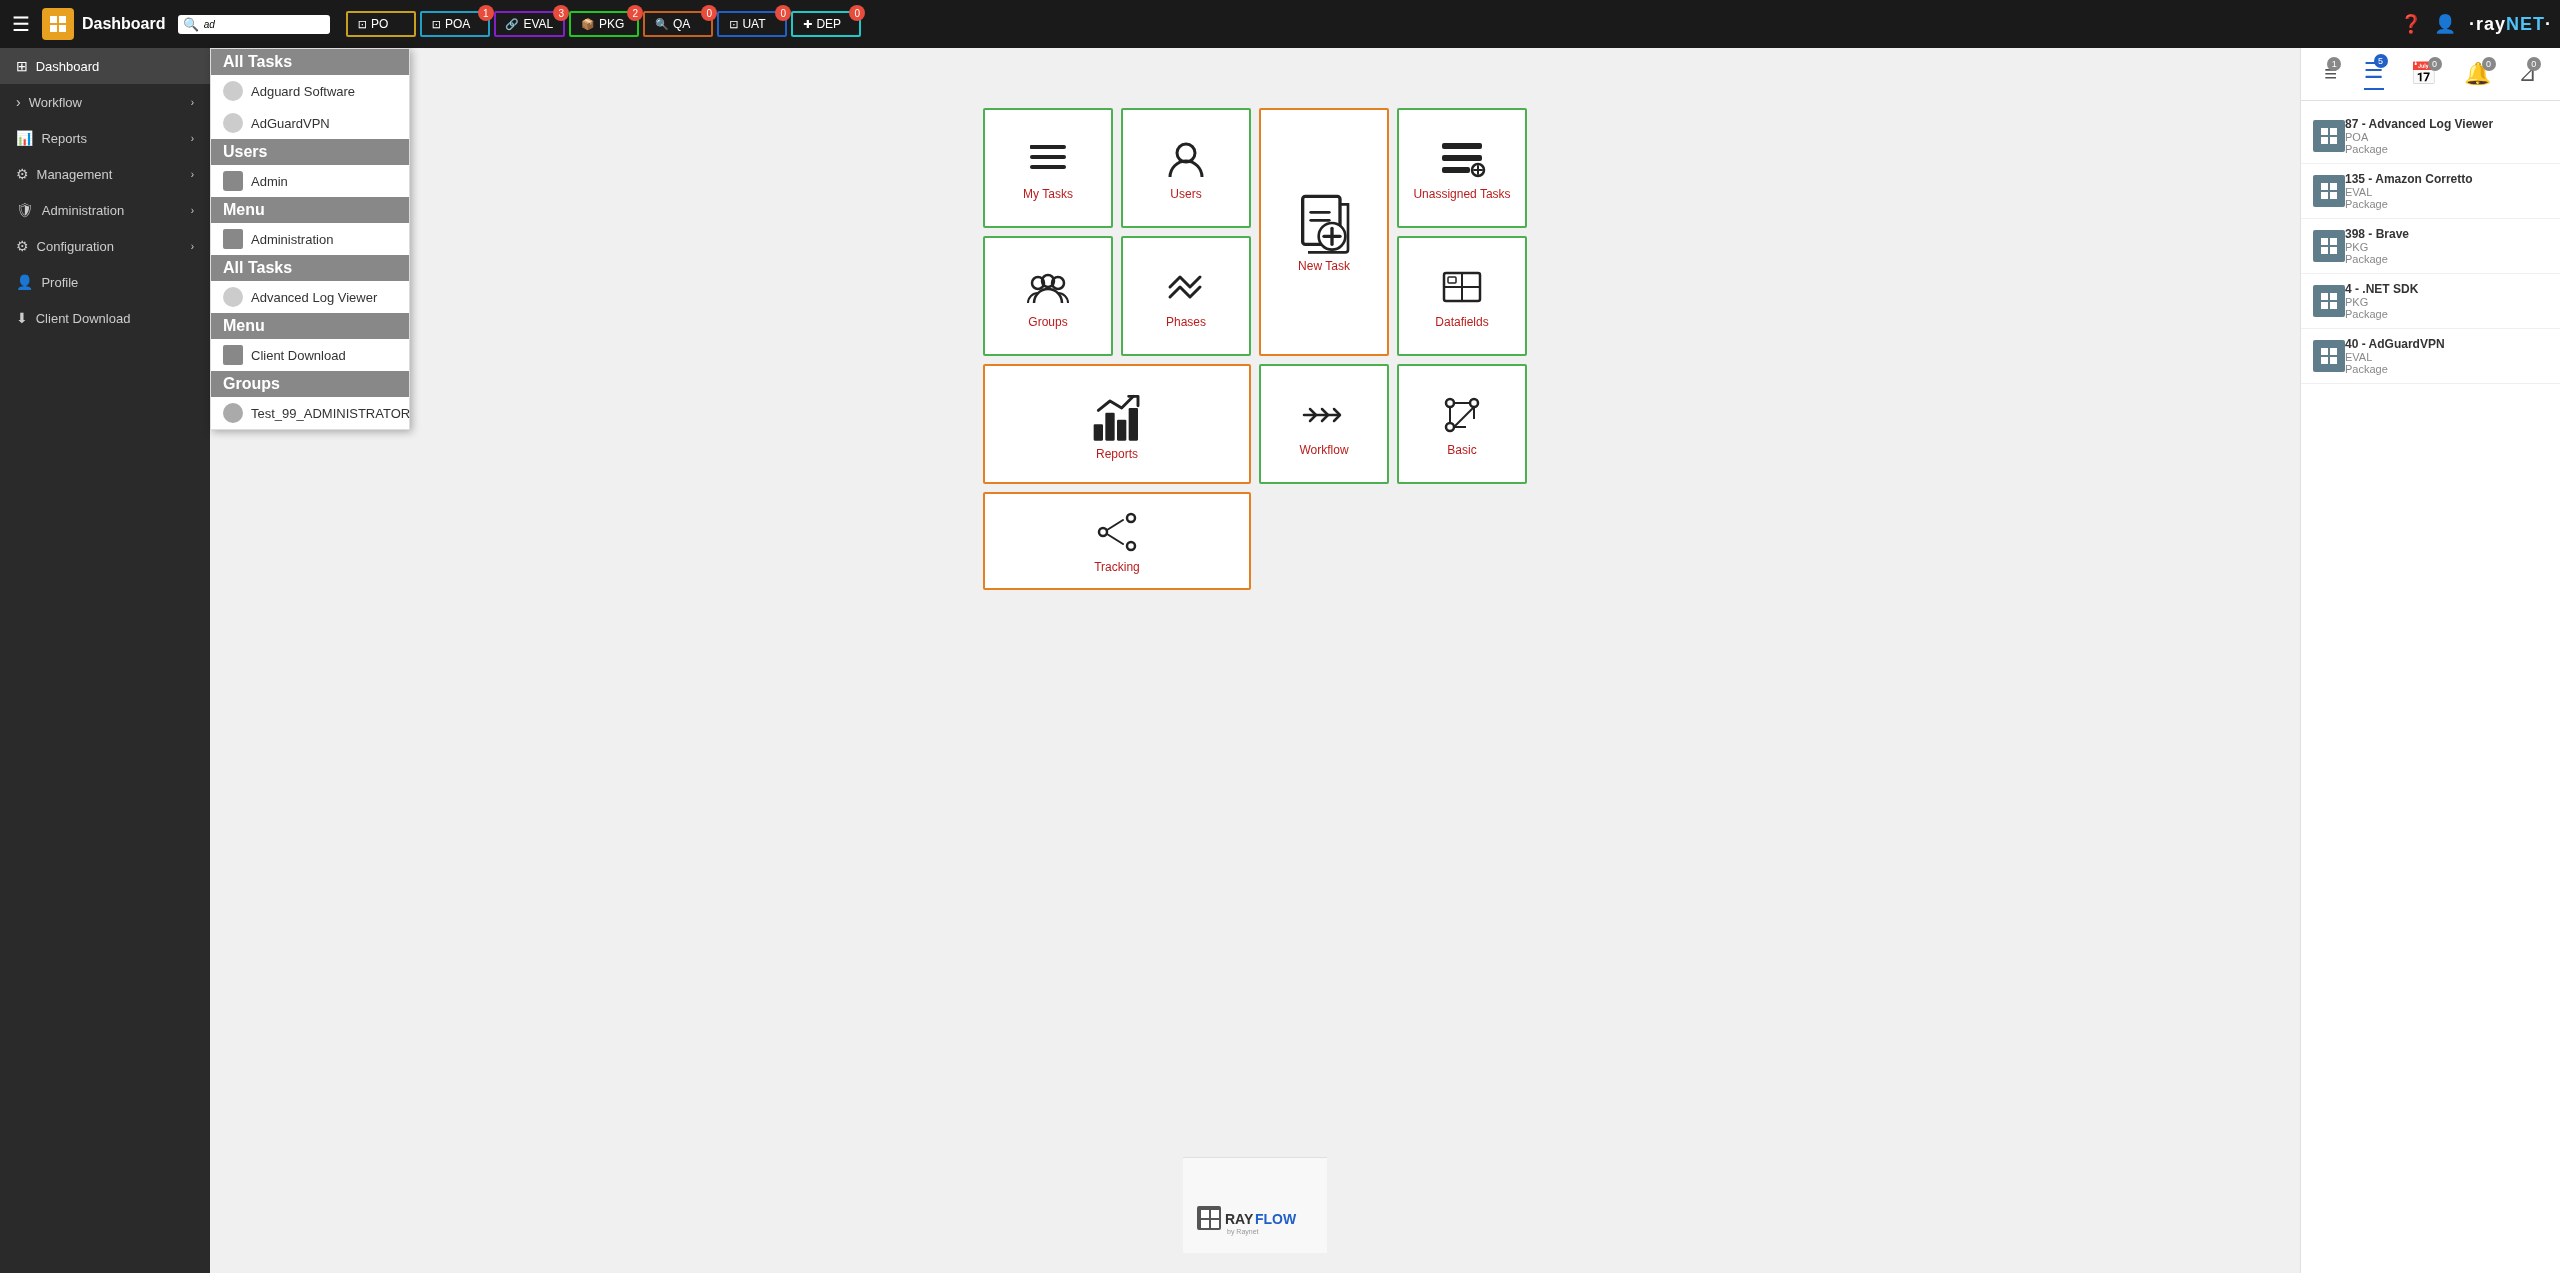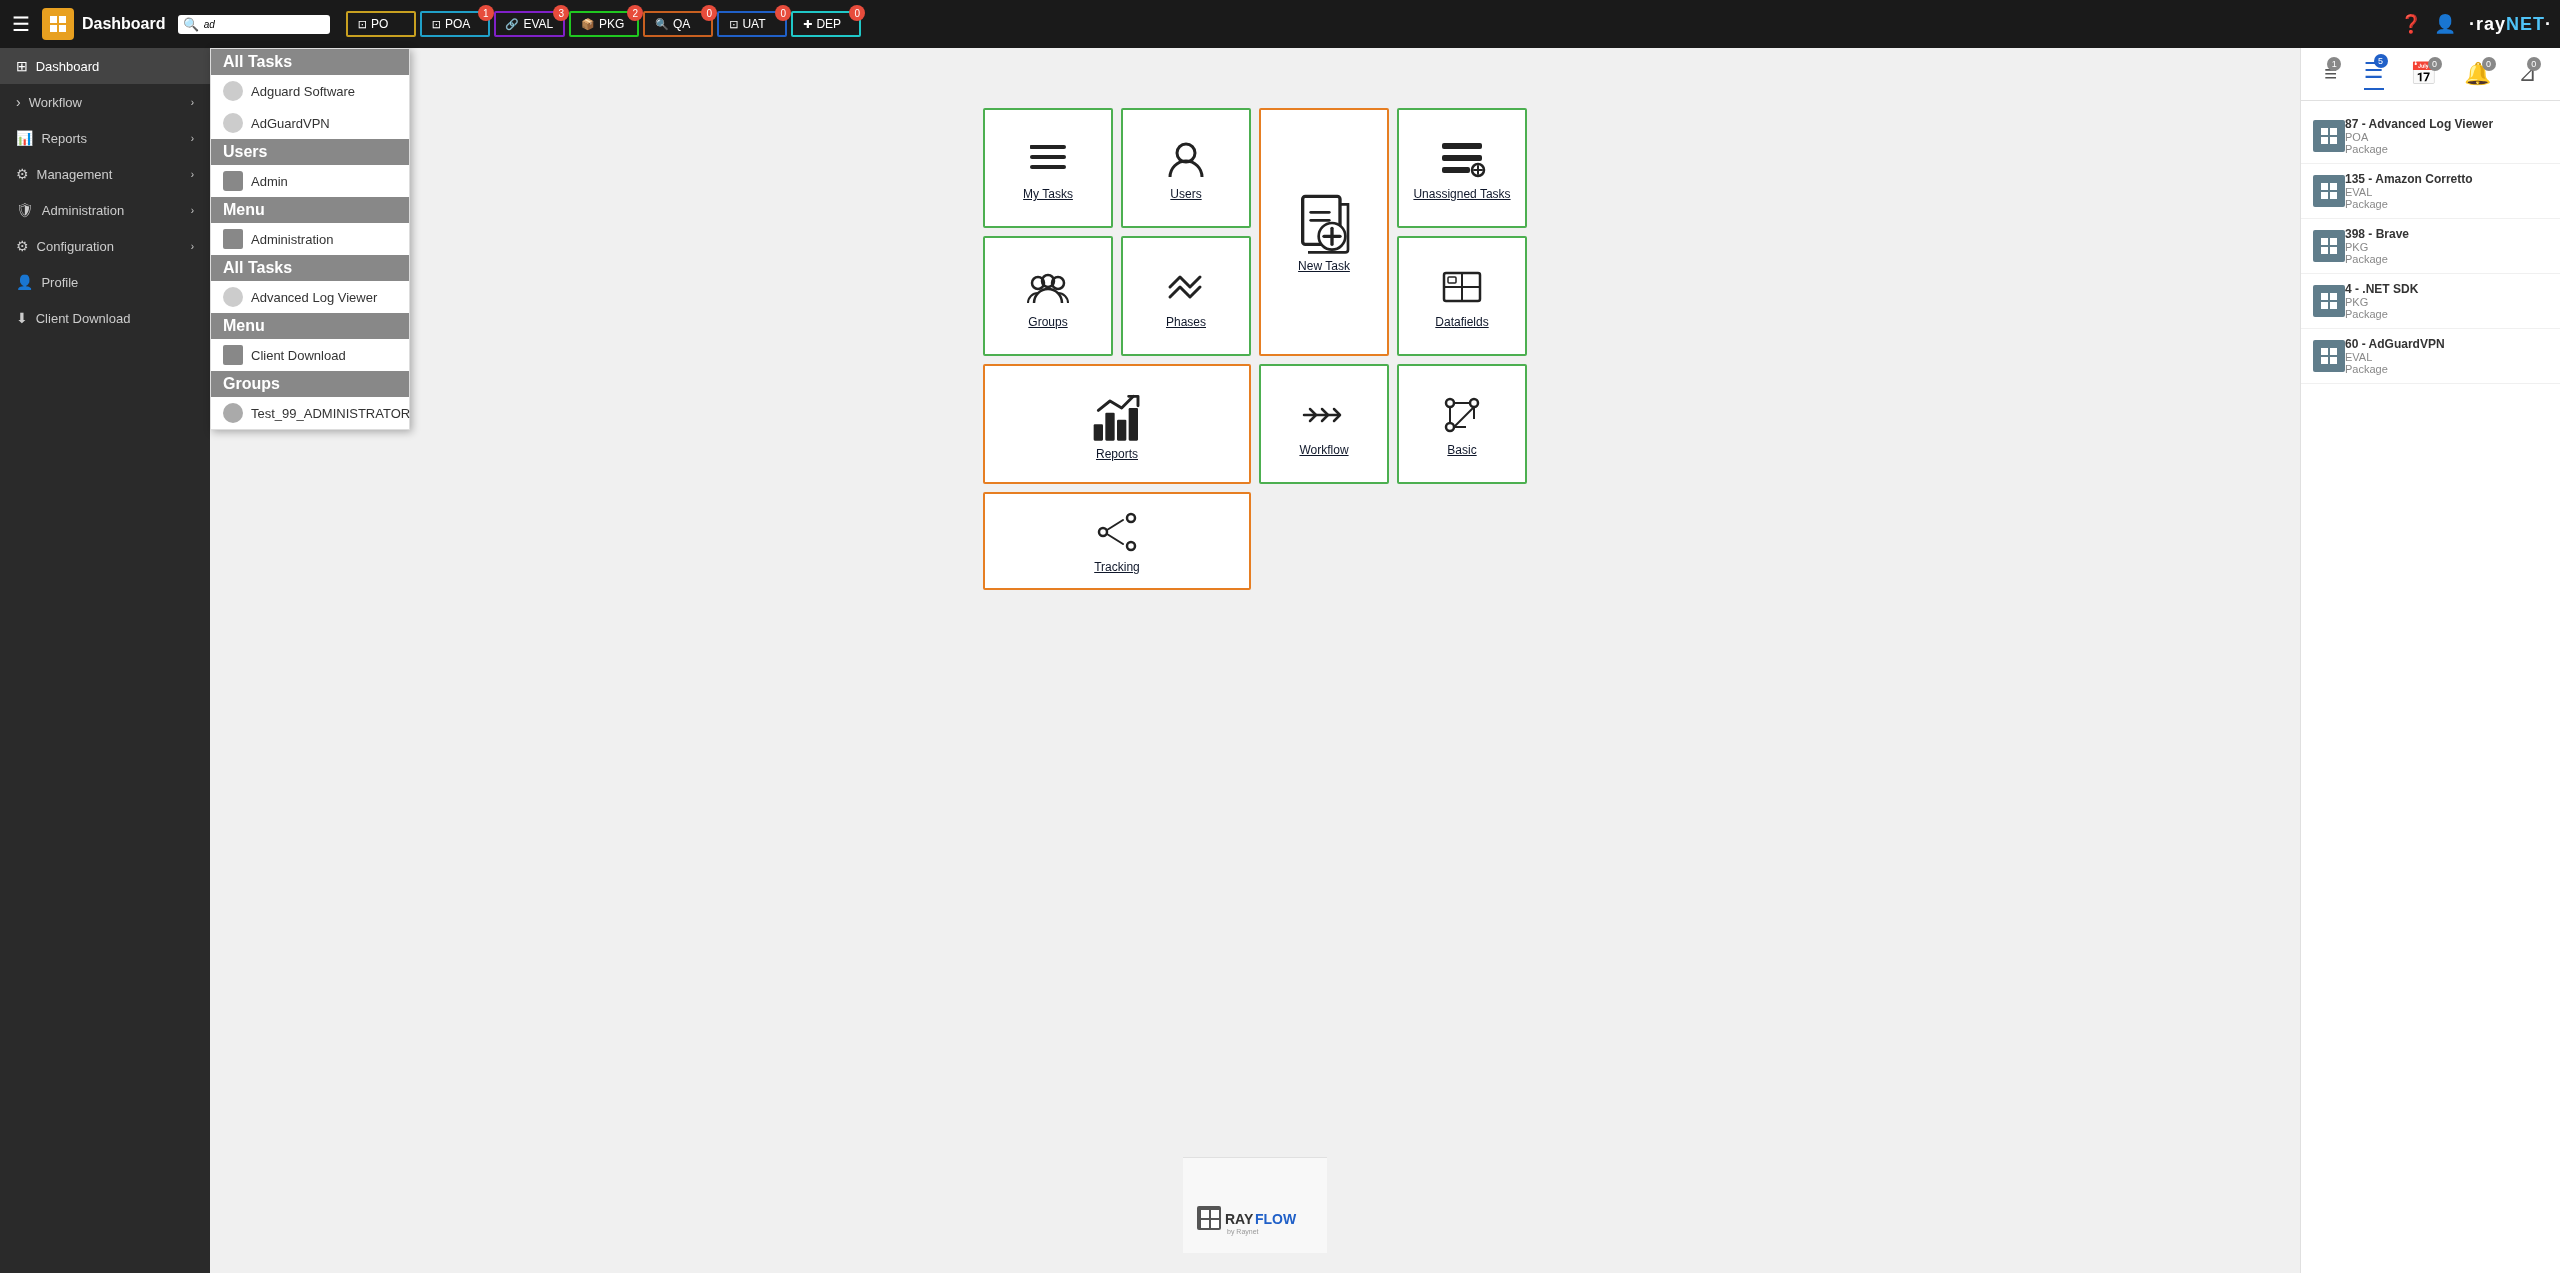--- a/index.html
+++ b/index.html
@@ -81,21 +81,21 @@
       overflow-y: auto;
     }
 
     .tile {
       display: flex; flex-direction: column; align-items: center; justify-content: center;
       border: 2px solid; border-radius: 2px; cursor: pointer; background: #fff;
       transition: background 0.1s;
     }
     .tile.green-border { border-color: #4caf50; }
     .tile.orange-border { border-color: #e67e22; }
-    .tile .tile-label { font-size: 12px; color: #0f172a; text-decoration: underline; }
+    .tile .tile-label { font-size: 12px; color: #b91c1c; }
 
     
     .right-panel {
       width: 260px; background: #fff; border-left: 1px solid #e0e0e0;
       display: flex; flex-direction: column; overflow: hidden;
     }
     .right-panel-icons {
       display: flex; align-items: center; justify-content: space-around;
       padding: 10px; border-bottom: 1px solid #e0e0e0;
     }
@@ -511,21 +511,21 @@
         <div class="rp-list-item">
           <div class="rp-item-icon">
             <svg viewBox="0 0 20 20">
                 <rect x="2" y="2" width="7" height="7" fill="#fff"></rect>
                 <rect x="11" y="2" width="7" height="7" fill="#fff"></rect>
                 <rect x="2" y="11" width="7" height="7" fill="#fff"></rect>
                 <rect x="11" y="11" width="7" height="7" fill="#fff"></rect>
               </svg>
           </div>
           <div class="rp-item-info">
-            <span class="rp-item-title">60 - AdGuardVPN</span>
+            <span class="rp-item-title">40 - AdGuardVPN</span>
             <span class="rp-item-sub">EVAL</span>
             <span class="rp-item-sub">Package</span>
           </div>
         </div>
       </div>
     </div>
 
   </div>
 </div>
 

